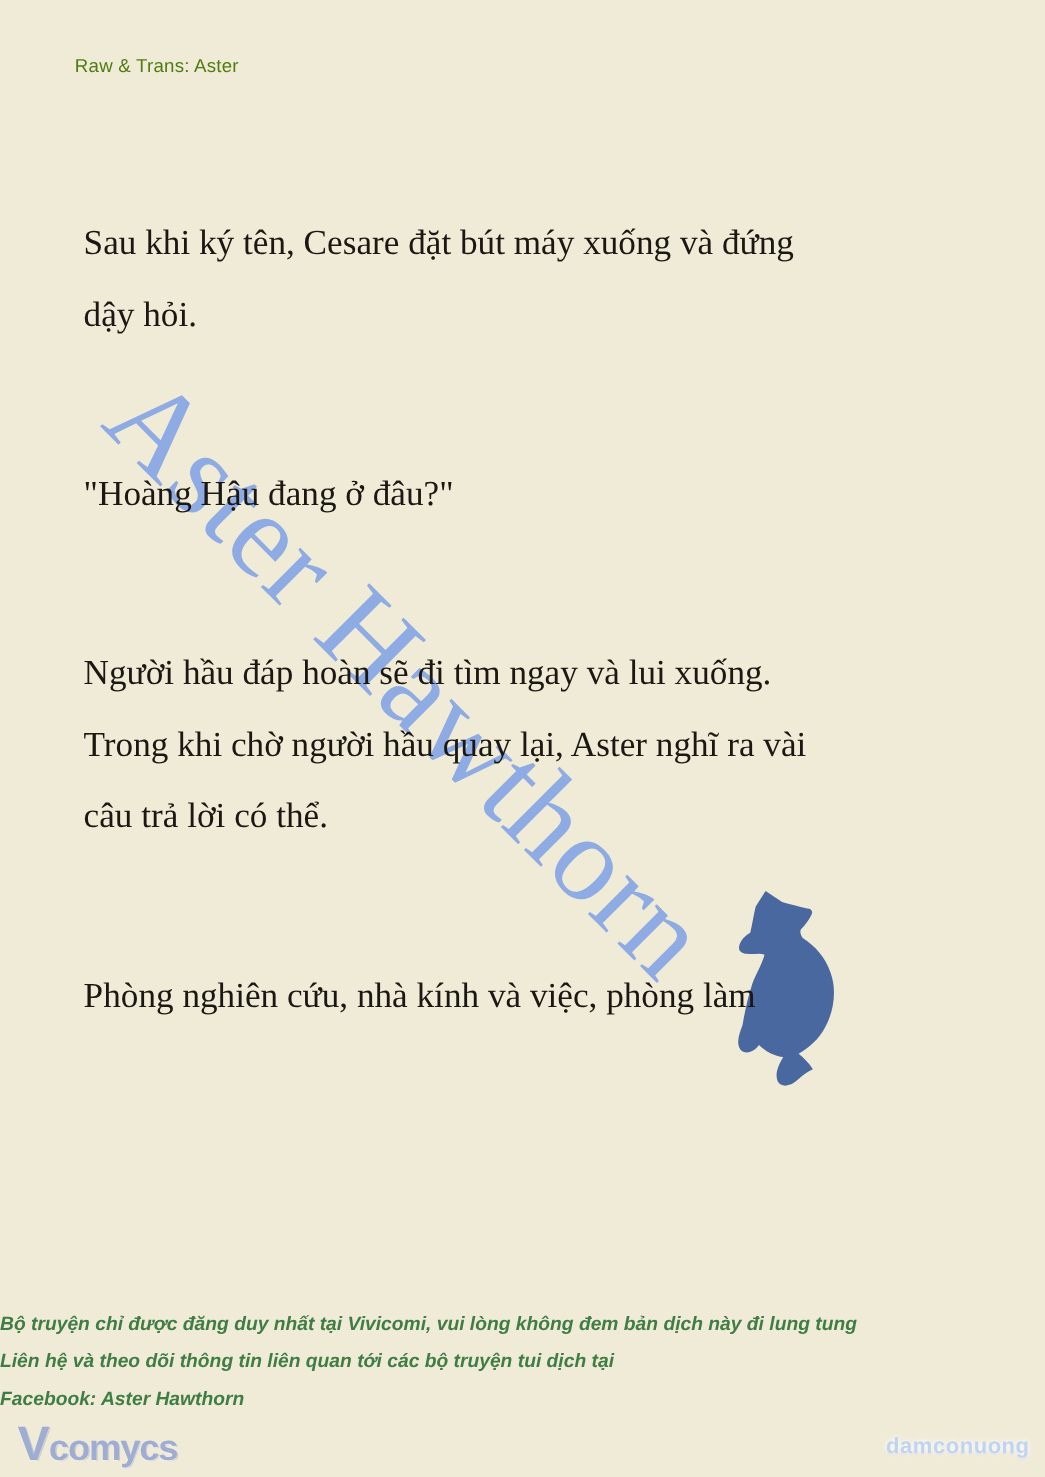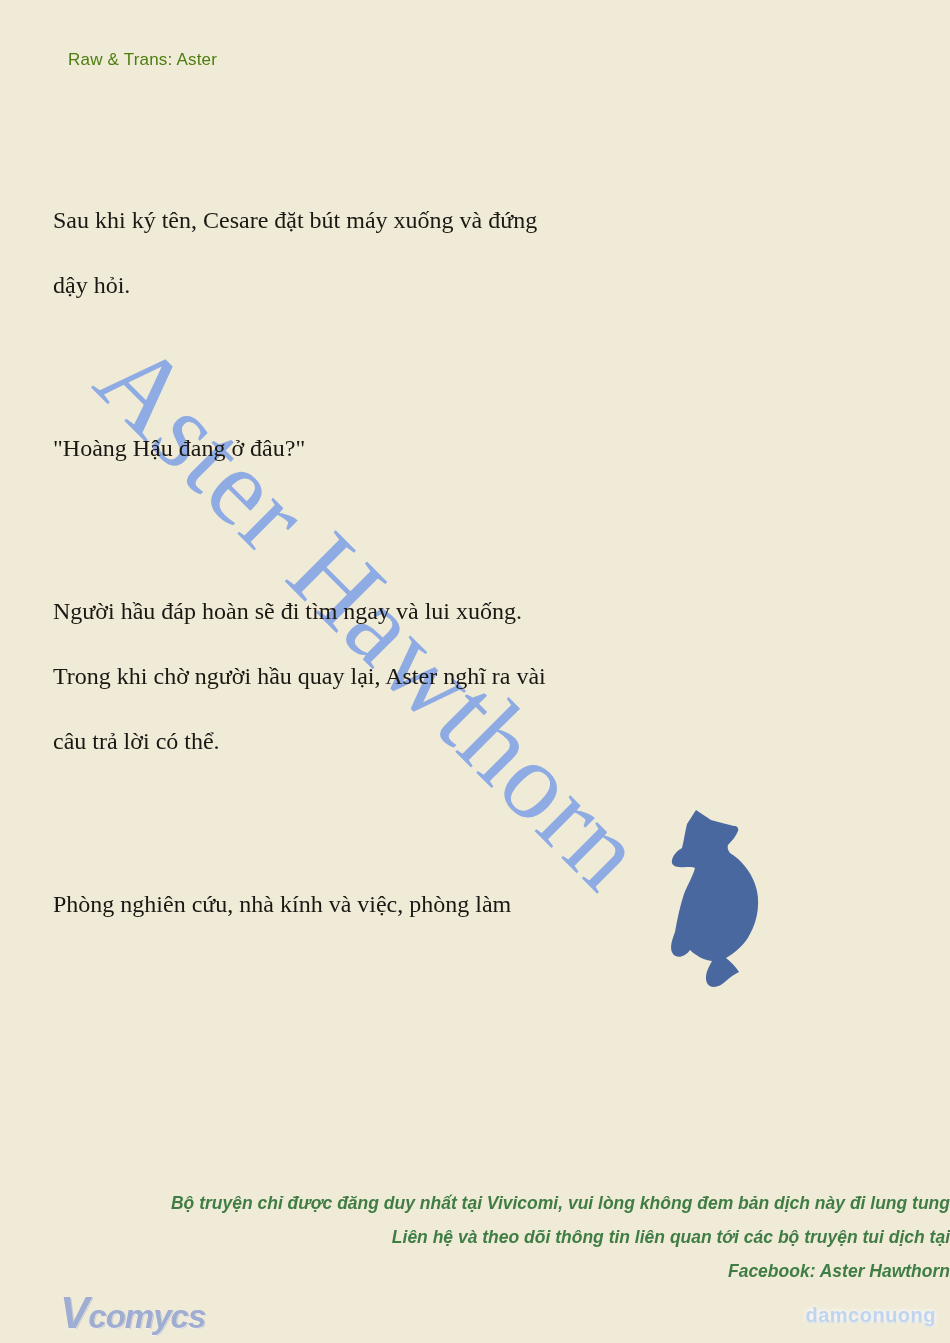--- a/index.html
+++ b/index.html
@@ -34,45 +34,44 @@
     transform:rotate(45deg);
     transform-origin:0 0;
     z-index:1;
   }
   .cat{
     position:absolute;left:646px;top:798px;
     width:122px;height:198px;
     z-index:2;
   }
   .content{
-    position:absolute;left:53px;top:188px;width:830px;
+    position:absolute;left:76px;top:188px;width:830px;
     color:var(--text);
-    font-size:24px;line-height:65px;
+    font-size:32px;line-height:65px;
     z-index:3;
   }
   .content p{margin:0 0 98px 0;}
   .content .line{display:block;white-space:nowrap;}
   .footer{
     position:absolute;left:0;top:1186px;width:950px;
-    text-align:right;
+    text-align:left;
     font-family:"Liberation Sans", sans-serif;
     font-style:italic;font-weight:bold;
     font-size:17.5px;line-height:34px;
     color:var(--footer_green);
     z-index:3;
   }
   .logo{
     position:absolute;left:16px;top:1288px;
     font-family:"Liberation Sans", sans-serif;
-    font-style:italic;font-weight:900;
+    font-weight:900;
     font-size:33px;letter-spacing:-1px;
     color:var(--logo_blue);
     text-shadow:0 1px 1px rgba(255,255,255,.75), 1px 1px 0 rgba(120,130,170,.35);
     z-index:3;
-    margin-left:44px;
   }
   .logo::first-letter{font-size:44px;}
   .sitemark{
     position:absolute;right:14px;top:1304px;
     font-family:"Liberation Sans", sans-serif;
     font-weight:bold;font-size:20px;letter-spacing:.5px;
     color:var(--sitemark_blue);
     text-shadow:0 0 3px #ffffff,0 0 6px #ffffff,0 1px 2px rgba(140,165,200,.55);
     z-index:3;
   }

